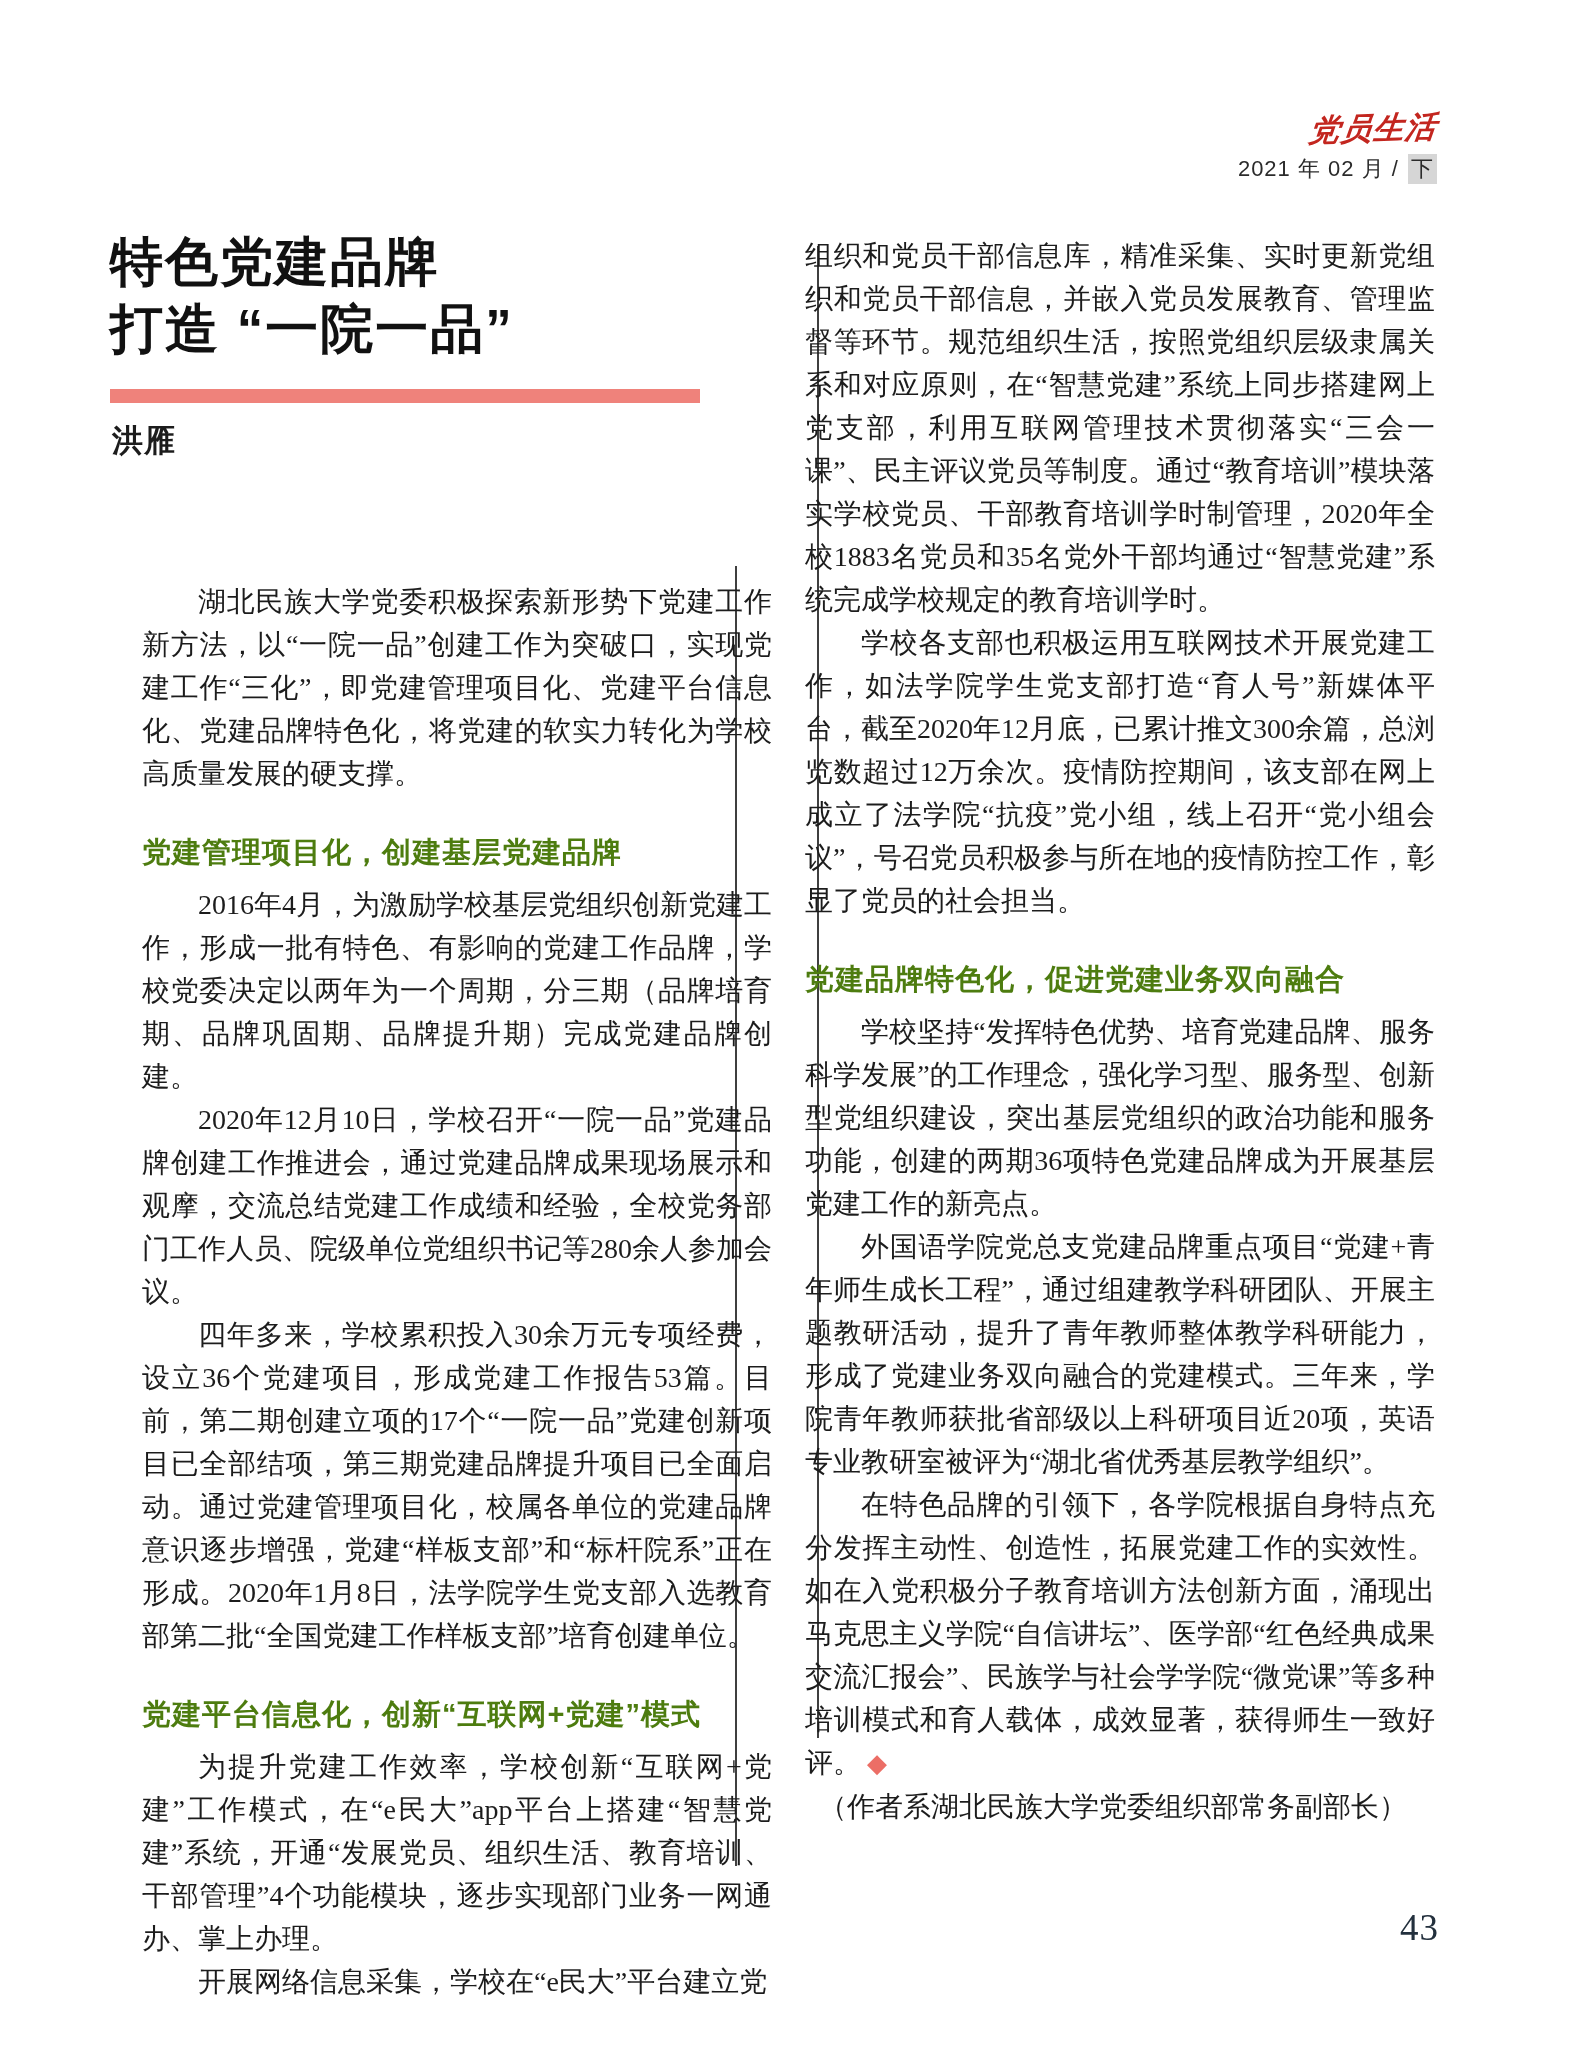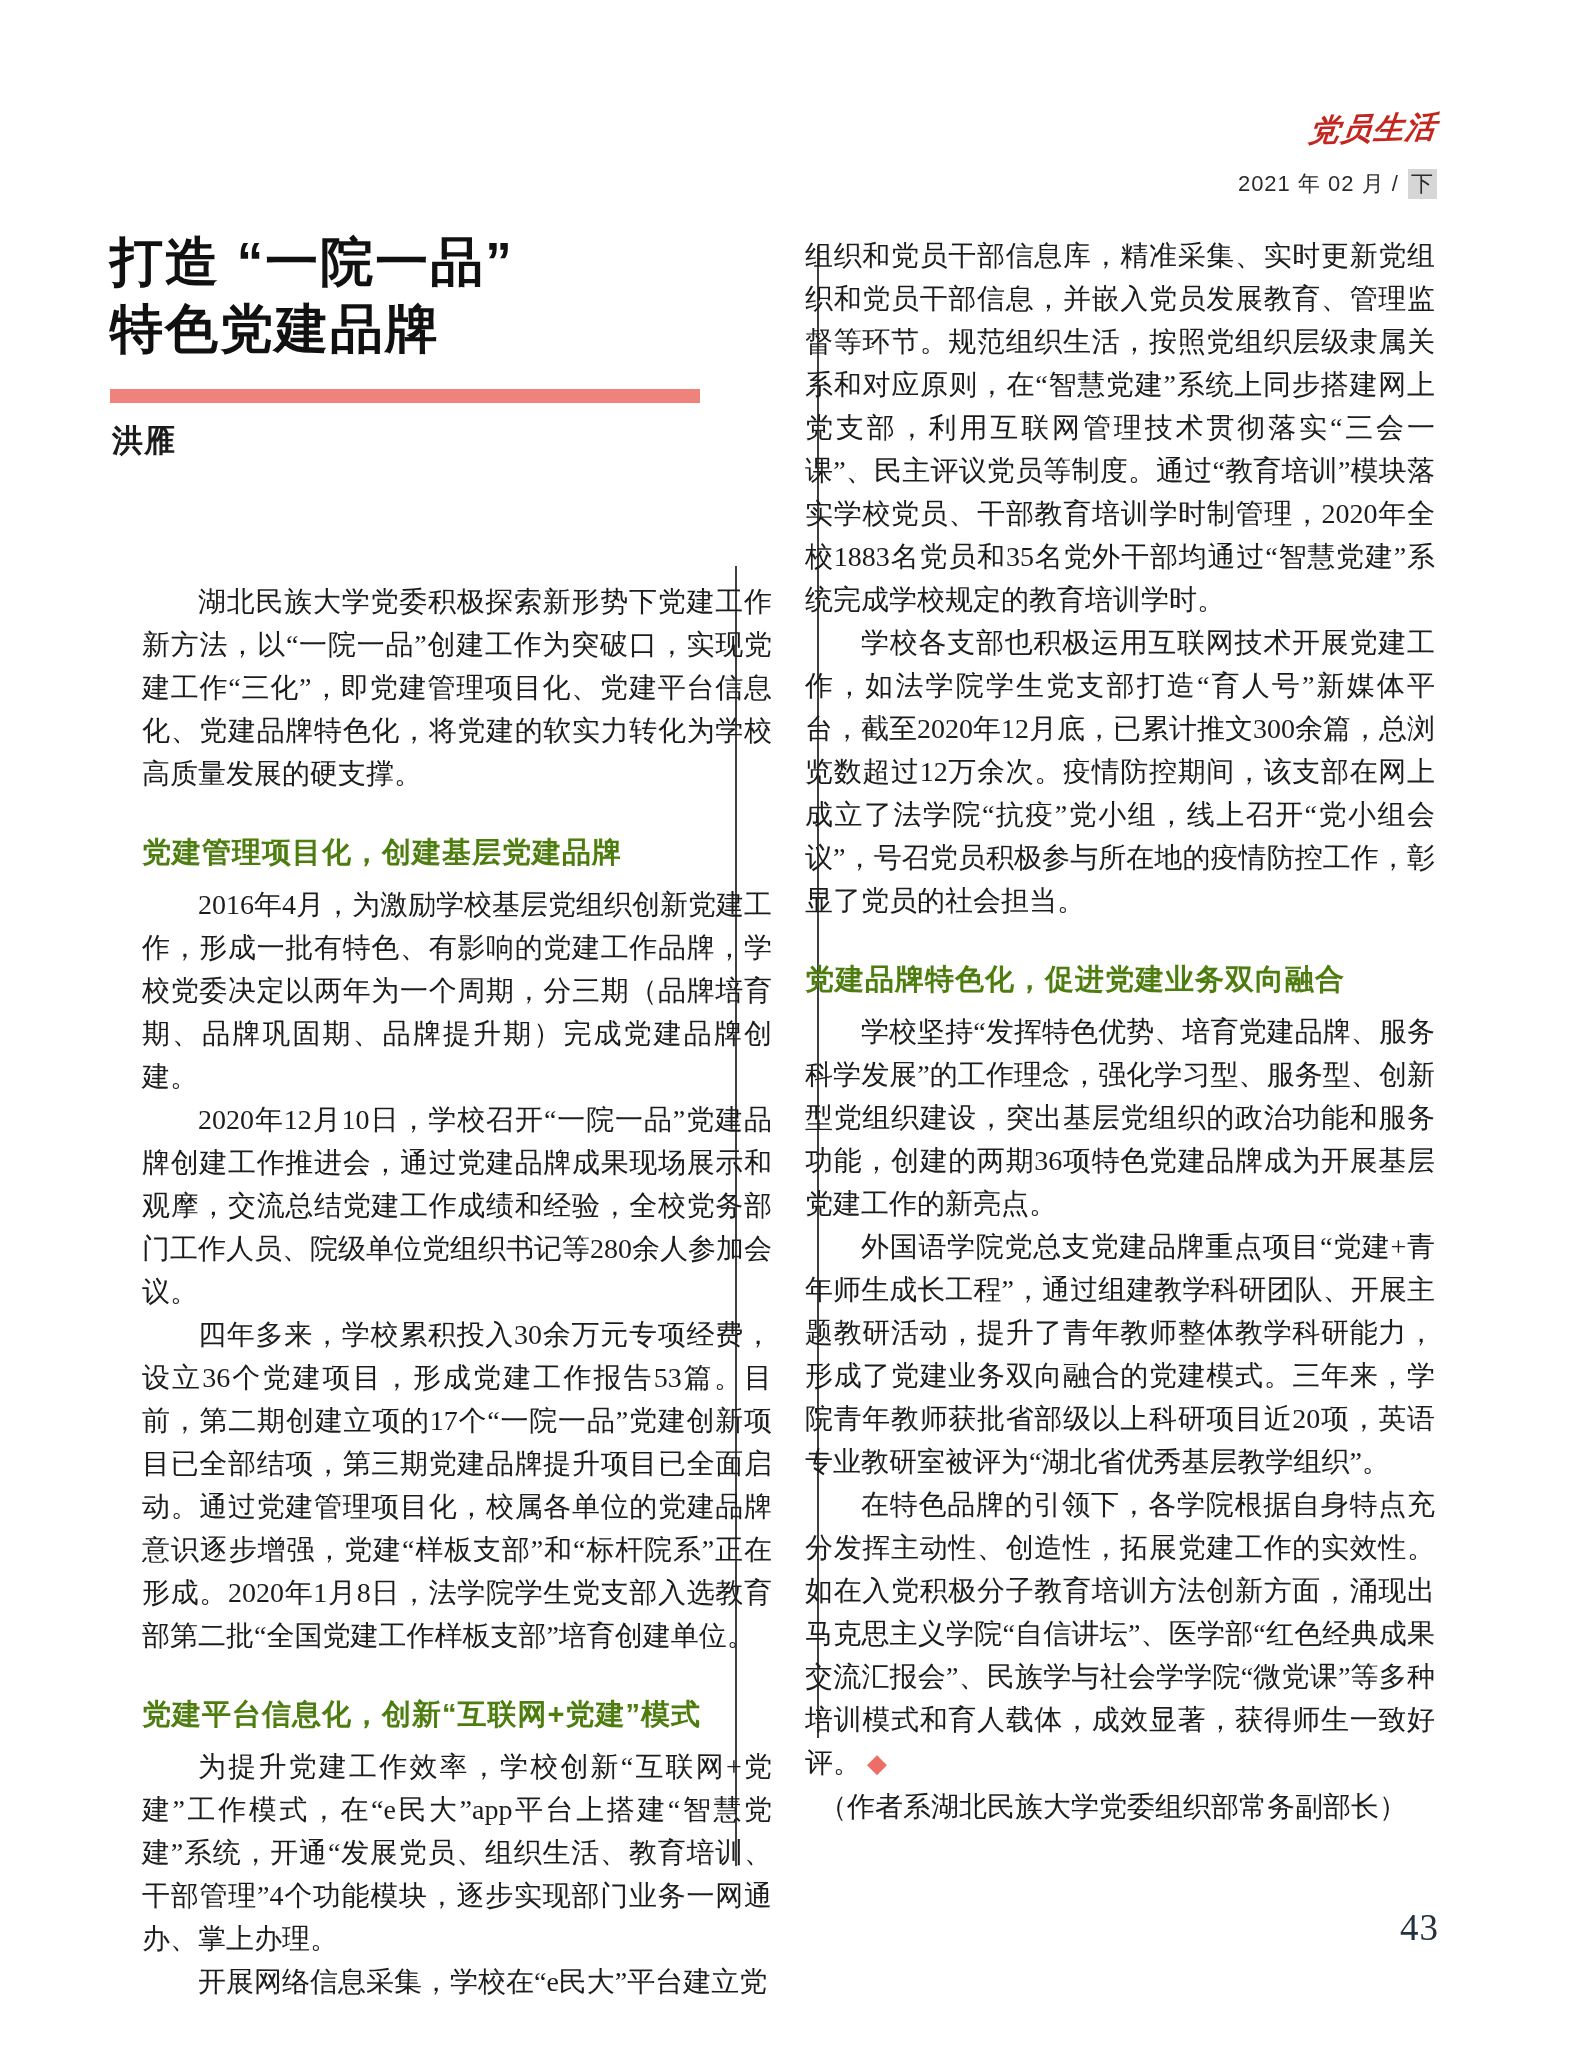--- a/index.html
+++ b/index.html
@@ -16,21 +16,21 @@
   .logo{
     display:inline-block;
     font-family:"Liberation Serif","DejaVu Serif",serif;
     font-weight:bold;font-style:italic;
     font-size:31px;line-height:34px;
     color:#c3261f;
     transform:skewX(-8deg) rotate(-2deg);
     letter-spacing:1px;
   }
   .issue-line{
-    margin-top:23px;
+    margin-top:8px;
     font-family:"Liberation Sans","DejaVu Sans",sans-serif;
     font-size:22px;color:#2b2b2b;letter-spacing:1px;
   }
   .issue-part{
     display:inline-block;background:#d6d6d6;
     padding:0 3px;margin-left:2px;color:#2b2b2b;
   }
   
   .title{
     position:absolute;left:110px;top:228px;width:640px;
@@ -84,22 +84,22 @@
 
   <div class="masthead">
     <div class="logo">党员生活</div>
     <div class="issue-line">
       <span>2021 年 02 月 /</span>
       <span class="issue-part">下</span>
     </div>
   </div>
 
   <div class="title">
+    <div>特色党建品牌</div>
     <div>打造 “一院一品”</div>
-    <div>特色党建品牌</div>
   </div>
   <div class="accent-bar"></div>
   <div class="author">洪雁</div>
 
   <div class="rule rule-left"></div>
   <div class="rule rule-right"></div>
 
   <div class="col col-left">
     <p>湖北民族大学党委积极探索新形势下党建工作新方法，以“一院一品”创建工作为突破口，实现党建工作“三化”，即党建管理项目化、党建平台信息化、党建品牌特色化，将党建的软实力转化为学校高质量发展的硬支撑。</p>
     <h2>党建管理项目化，创建基层党建品牌</h2>

